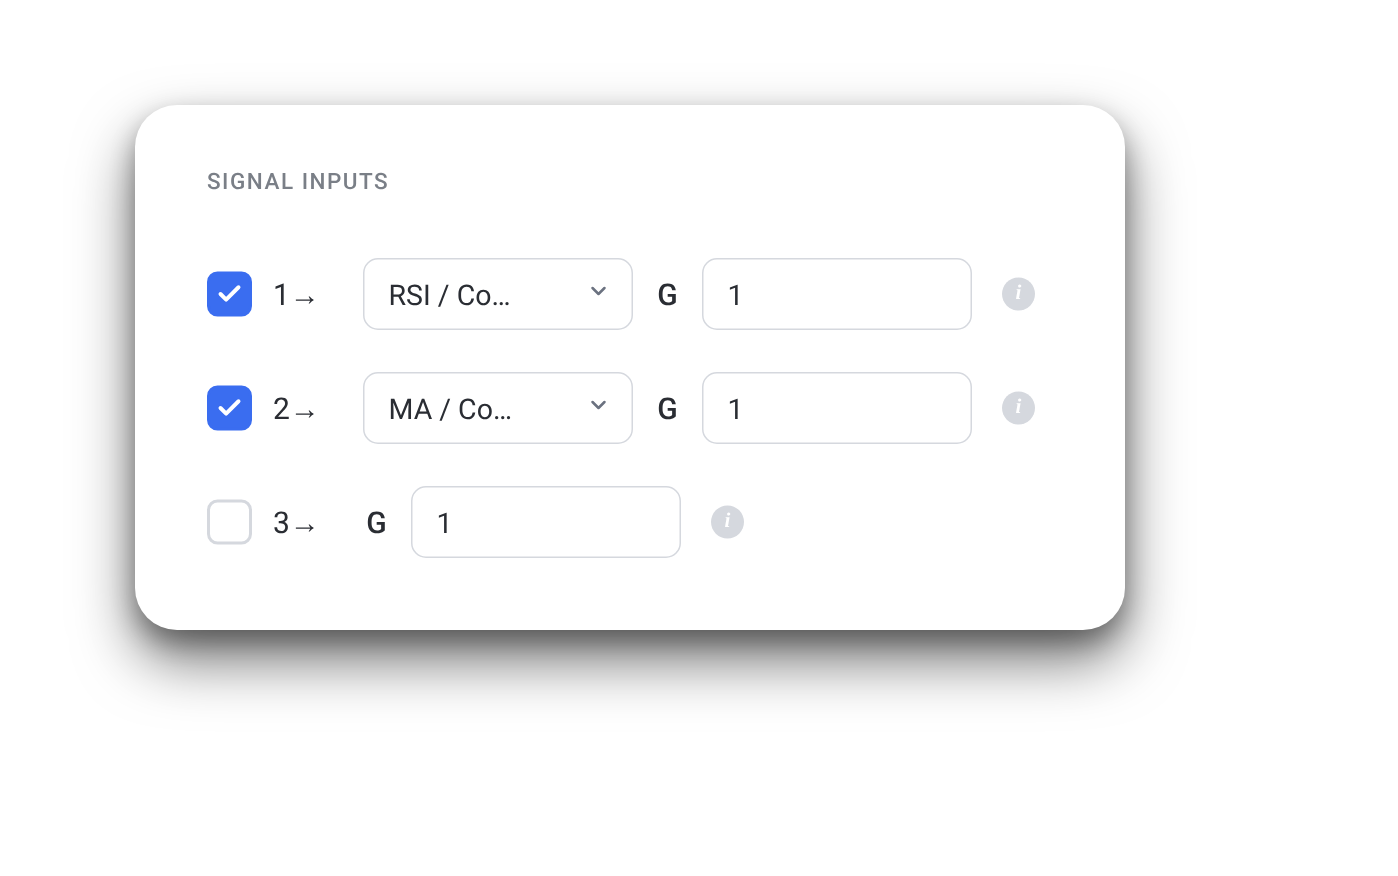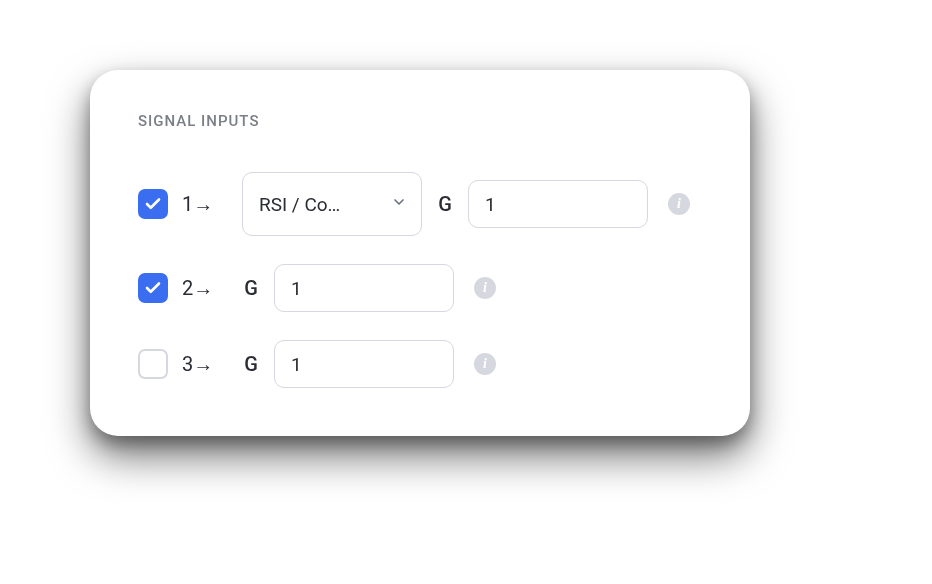--- a/index.html
+++ b/index.html
@@ -69,21 +69,21 @@
       color: #2a2d33;
       min-width: 46px;
       white-space: nowrap;
     }
     .select-wrap {
       position: relative;
       display: flex;
       align-items: center;
       border: 1px solid #d5d8de;
       border-radius: 10px;
-      height: 64px;
+      height: 48px;
       width: 180px;
       padding: 0 40px 0 16px;
       background: #ffffff;
       cursor: pointer;
       flex-shrink: 0;
     }
     .select-value {
       font-size: 19px;
       color: #2a2d33;
       white-space: nowrap;
@@ -160,20 +160,28 @@
     <div class="info-icon">i</div>
   </div>
 
   <div class="row">
     <div class="checkbox checked">
       <svg viewBox="0 0 24 24" fill="none" stroke="#ffffff" stroke-width="3.5" stroke-linecap="round" stroke-linejoin="round">
           <polyline points="20 6 9 17 4 12"></polyline>
         </svg>
     </div>
     <span class="index-label">2→</span>
+    <div class="select-wrap">
+      <span class="select-value">MA / Co…</span>
+      <span class="chevron">
+        <svg width="16" height="16" viewBox="0 0 24 24" fill="none" stroke="#6b7280" stroke-width="2.5" stroke-linecap="round" stroke-linejoin="round">
+            <polyline points="6 9 12 15 18 9"></polyline>
+          </svg>
+      </span>
+    </div>
     <span class="g-label">G</span>
     <input class="text-input" value="1" style="">
     <div class="info-icon">i</div>
   </div>
 
   <div class="row">
     <div class="checkbox">
       
     </div>
     <span class="index-label">3→</span>

